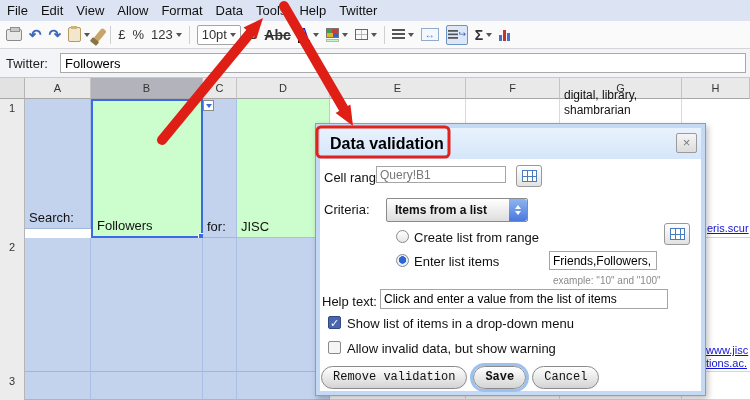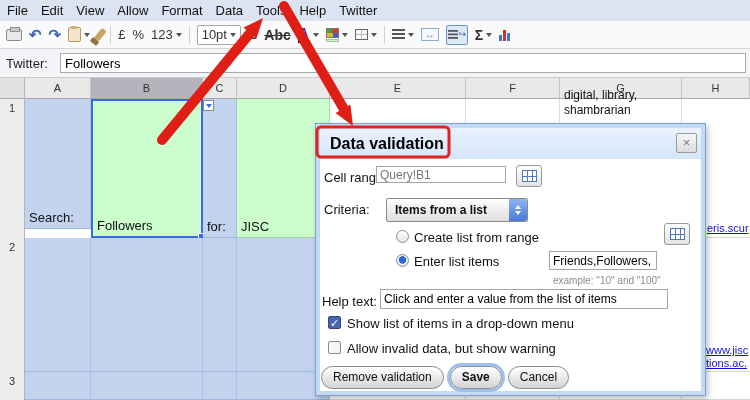--- a/index.html
+++ b/index.html
@@ -109,21 +109,21 @@
   .stepper .dn{width:0;height:0;border-left:3px solid transparent;border-right:3px solid transparent;border-top:4px solid #fff;}
   .radio{position:absolute;width:13px;height:13px;border:1px solid #8a8a8a;border-radius:50%;
          background:linear-gradient(#fff,#e6e6e6);}
   .radio.on{background:radial-gradient(circle at 50% 45%, #2e66d8 0 3.5px, #e8f0fb 4px);}
   .example{position:absolute;font-size:10px;color:#8a8a8a;white-space:nowrap;}
   .cb{position:absolute;width:13px;height:13px;border:1px solid #8a8a8a;background:#f5f5f5;border-radius:2px;}
   .cb.checked{background:#4a66b0;border-color:#32487e;color:#fff;font-size:11px;line-height:12px;text-align:center;}
   .cb.checked::after{content:"✓";}
   .btnrow{position:absolute;left:1px;top:207px;display:flex;gap:6px;}
   .pillbtn{height:23px;padding:0 11px;border:1px solid #8a8a8a;border-radius:12px;
-           background:linear-gradient(#ffffff,#d4d4d4);font-family:Liberation Sans, sans-serif;
+           background:linear-gradient(#ffffff,#d4d4d4);font-family:Liberation Mono, monospace;
            font-size:12px;color:#111;line-height:21px;cursor:default;white-space:nowrap;}
   .pillbtn.primary{font-weight:bold;box-shadow:0 0 0 3px #9dc1ee;}
 
   
   .overlay{position:absolute;left:0;top:0;width:750px;height:400px;z-index:90;pointer-events:none;}
   .vline{position:absolute;top:99px;height:301px;width:1px;background:#dadada;z-index:1;}
 </style>
 </head>
 <body>
 

